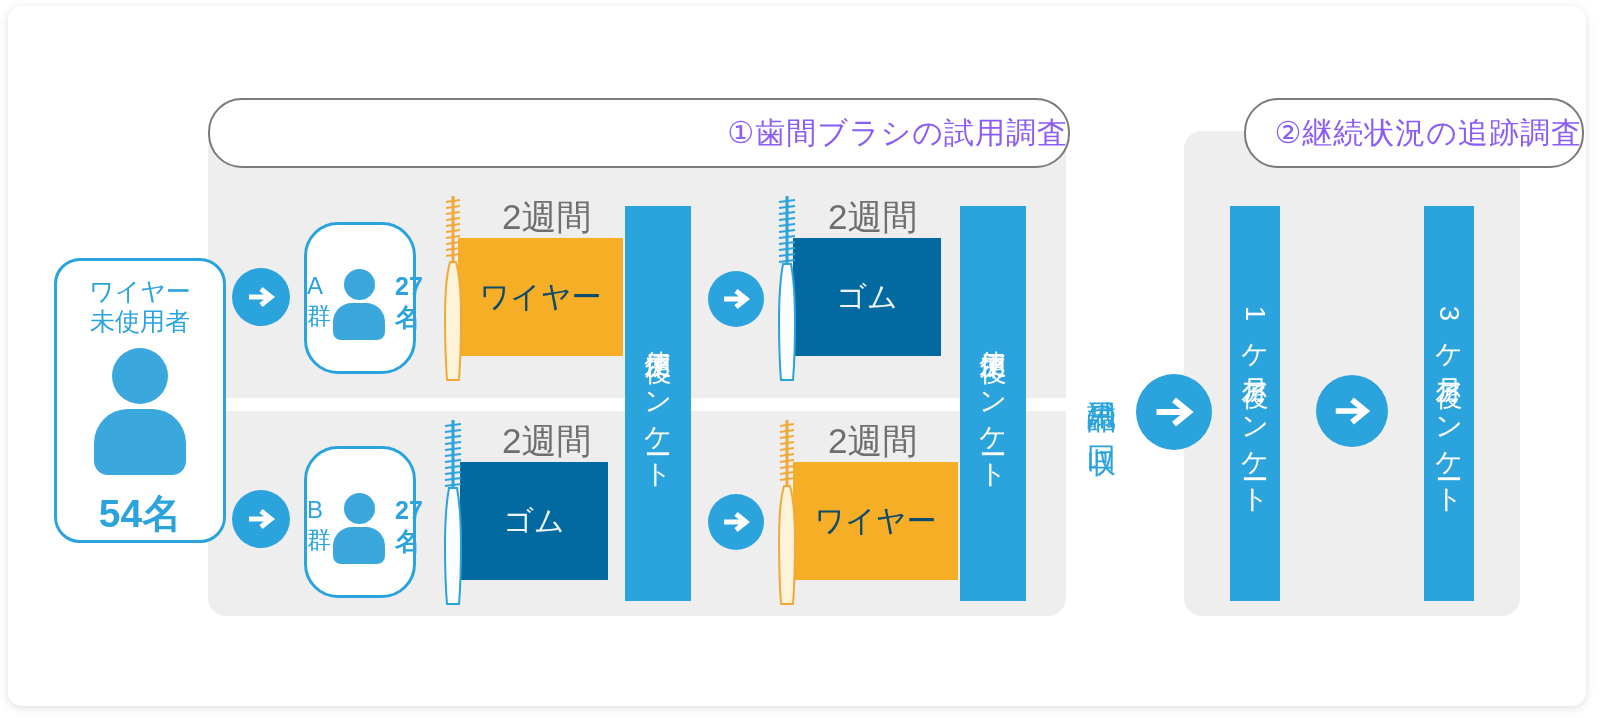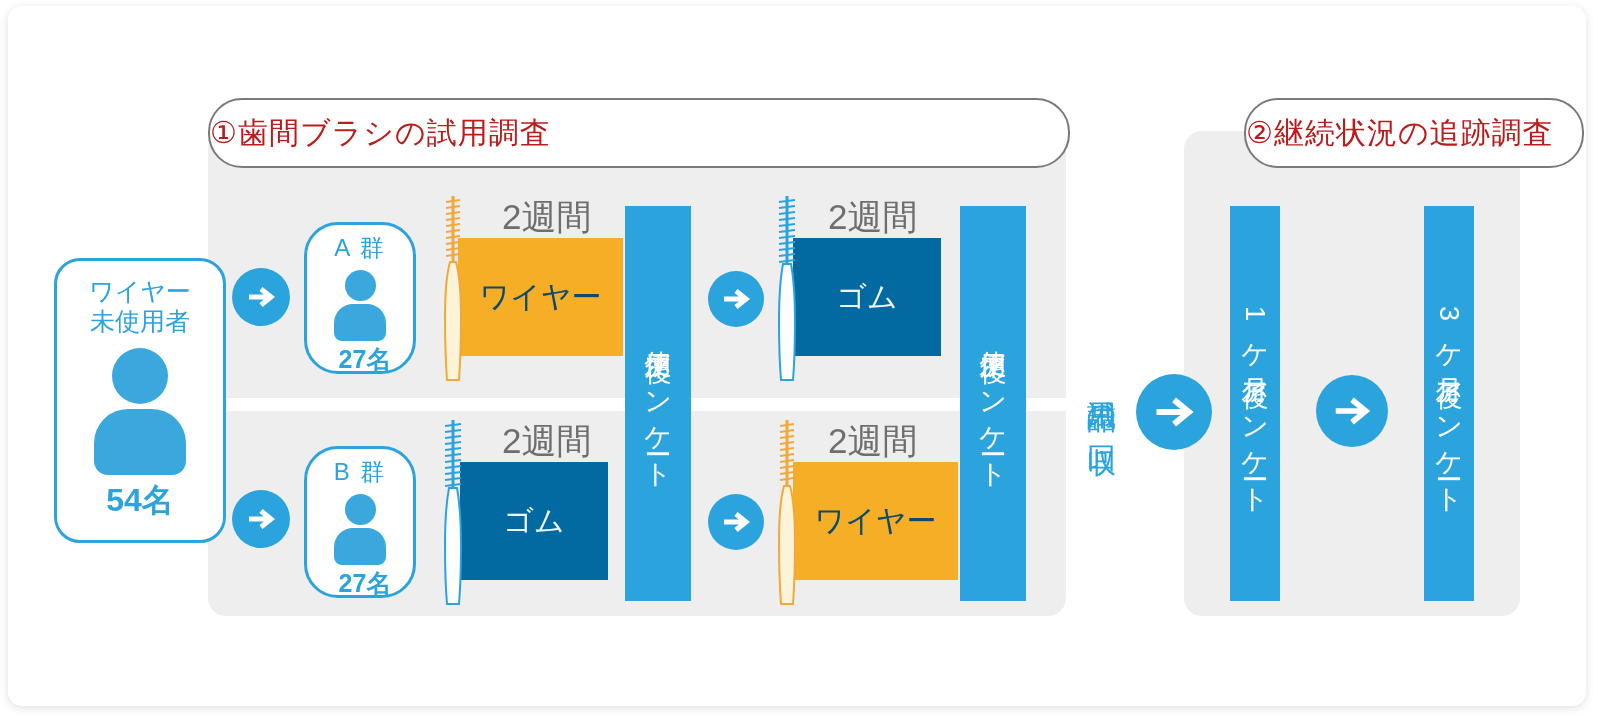--- a/index.html
+++ b/index.html
@@ -13,22 +13,22 @@
     position:absolute;left:8px;top:6px;width:1578px;height:700px;
     background:#fff;border-radius:14px;
     box-shadow:0 2px 10px rgba(0,0,0,0.13);
   }
   
   .pill{
     position:absolute;
     border:2.5px solid #7a7a7a;
     border-radius:34px;
     background:#ffffff;
-    display:flex;align-items:center;justify-content:flex-start;
-    color:#b91c1c;
+    display:flex;align-items:center;justify-content:flex-end;
+    color:#8b5cf6;
     font-size:30px;
     letter-spacing:1px;
     z-index:6;
   }
   #pill-1{left:200px;top:92px;width:858px;height:66px;}
   #pill-2{left:1236px;top:92px;width:336px;height:66px;}
 
   
   .graypanel{
     position:absolute;
@@ -47,32 +47,32 @@
   .entrycard{
     position:absolute;left:46px;top:252px;width:172px;height:285px;
     background:#ffffff;
     border:3px solid #2ba3dd;
     border-radius:26px;
     z-index:5;
     display:flex;flex-direction:column;align-items:center;
     padding-top:16px;box-sizing:border-box;
   }
   .entrycard .ttl{color:#2ba3dd;font-size:25px;line-height:1.18;text-align:center;}
-  .entrycard .cnt{color:#2ba3dd;font-size:32px;font-weight:bold;margin-top:4px;}
+  .entrycard .cnt{color:#2ba3dd;font-size:39px;font-weight:bold;margin-top:12px;}
 
   
   .person{position:relative;display:block;}
   .person .head{border-radius:50%;background:#3ba8dd;margin:0 auto;}
   .person .body{background:#3ba8dd;margin:0 auto;}
 
   
   .groupcard{
     position:absolute;width:112px;height:152px;
     background:#ffffff;border:3px solid #2ba3dd;border-radius:34px;
-    z-index:5;display:flex;flex-direction:column;align-items:center;
+    z-index:5;display:flex;flex-direction:row;align-items:center;
     padding-top:7px;box-sizing:border-box;
   }
   #group-a{left:296px;top:216px;}
   #group-b{left:296px;top:440px;}
   .groupcard .gname{color:#2ba3dd;font-size:24px;letter-spacing:2px;}
   .groupcard .gcnt{color:#2ba3dd;font-size:25px;font-weight:bold;margin-top:2px;margin-left:10px;}
 
   
   .arrowcircle{
     position:absolute;border-radius:50%;background:#2ba3dd;z-index:6;

